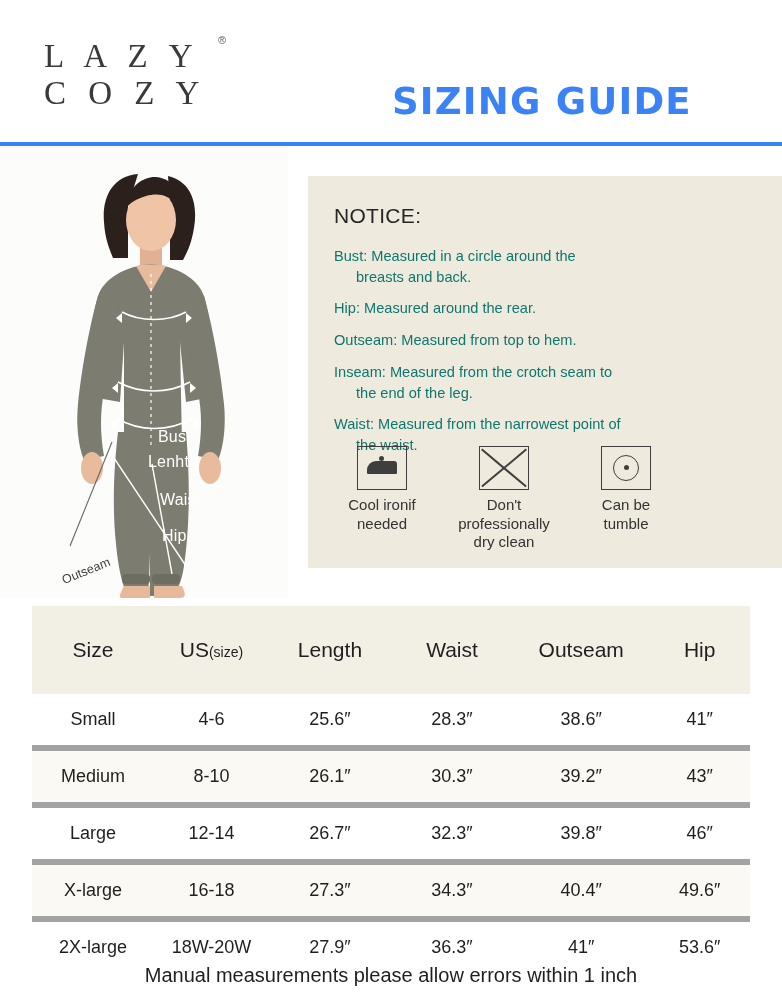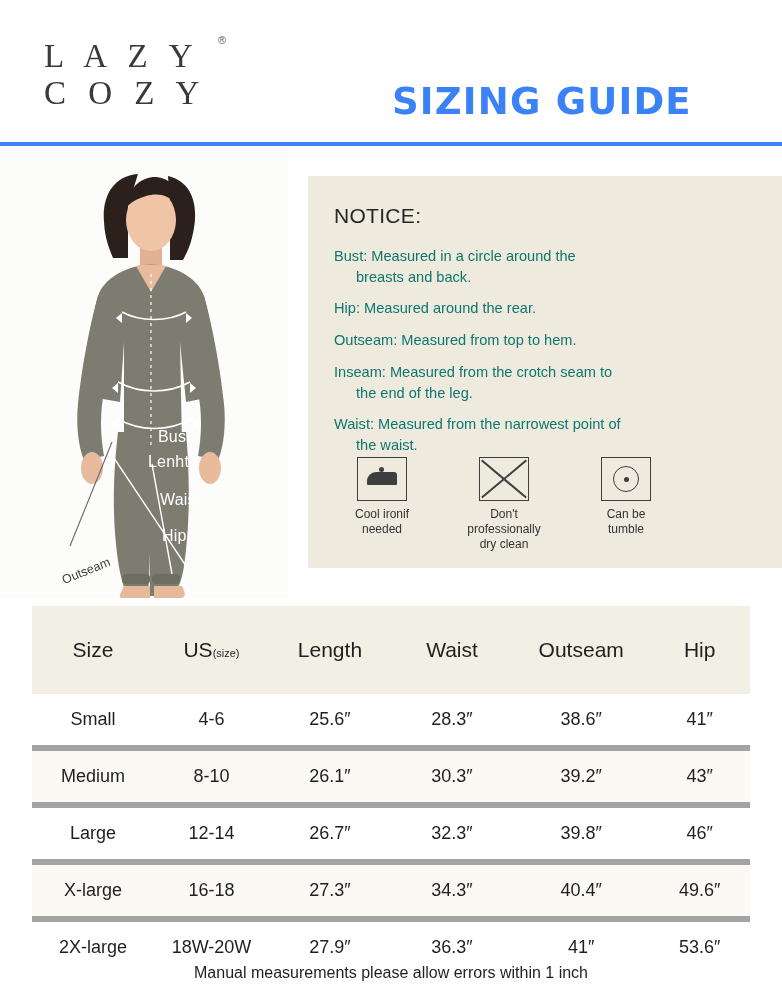--- a/index.html
+++ b/index.html
@@ -133,21 +133,21 @@
     text-align: center;
   }
   .care-box {
     width: 48px;
     height: 42px;
     border: 1.4px solid #3e3e3e;
     margin: 0 auto 6px auto;
     position: relative;
   }
   .care-cap {
-    font-size: 12px;
+    font-size: 15px;
     line-height: 1.25;
     color: #333;
   }
   
   .iron-shape {
     position: absolute;
     left: 9px; top: 14px;
     width: 30px; height: 13px;
     background: #3e3e3e;
     border-radius: 9px 3px 1px 1px;
@@ -200,42 +200,42 @@
   table.size-table th {
     background: #f2efe5;
     font-weight: 400;
     font-size: 21px;
     color: #1f1f1f;
     padding: 32px 4px;
     text-align: center;
     border: none;
   }
   table.size-table th .sub {
-    font-size: 11px;
+    font-size: 14px;
   }
   table.size-table td {
     font-size: 18px;
     color: #1f1f1f;
     padding: 15px 4px;
     text-align: center;
     border-bottom: 6px solid #a3a3a3;
   }
   table.size-table tbody tr:nth-child(even) td {
     background: #faf9f4;
   }
   table.size-table tbody tr:last-child td {
     border-bottom: none;
   }
   .footnote {
     position: absolute;
     left: 0;
     top: 964px;
     width: 782px;
     text-align: center;
-    font-size: 16px;
+    font-size: 20px;
     color: #1f1f1f;
   }
 </style>
 </head>
 <body>
 
 <div class="page">
 
   <div class="header">
     <div class="brand">

